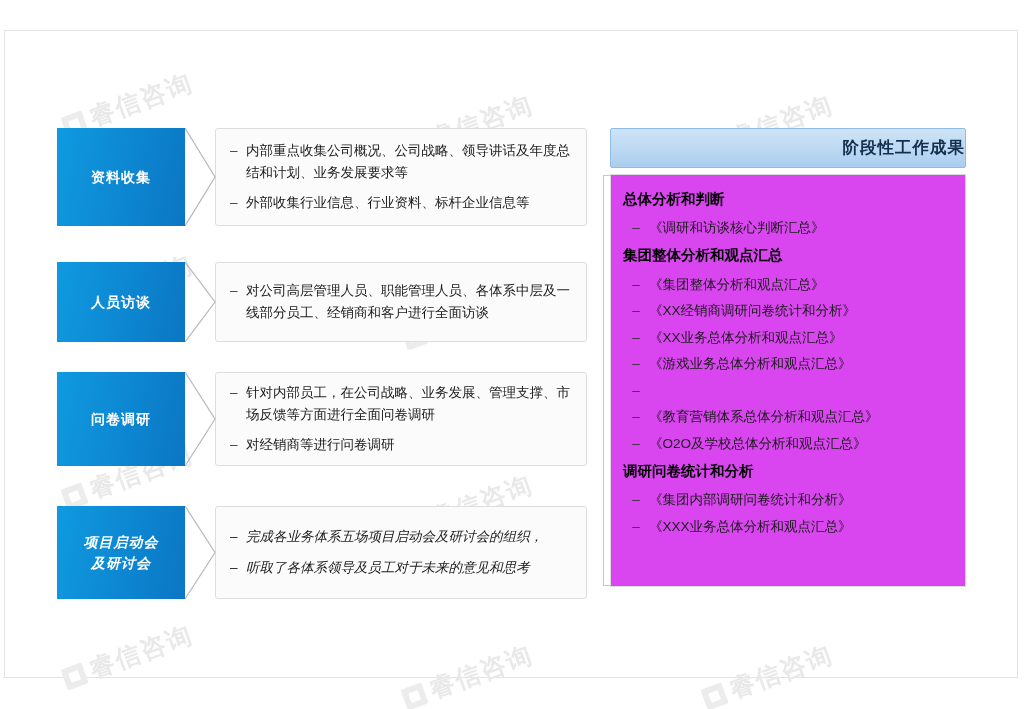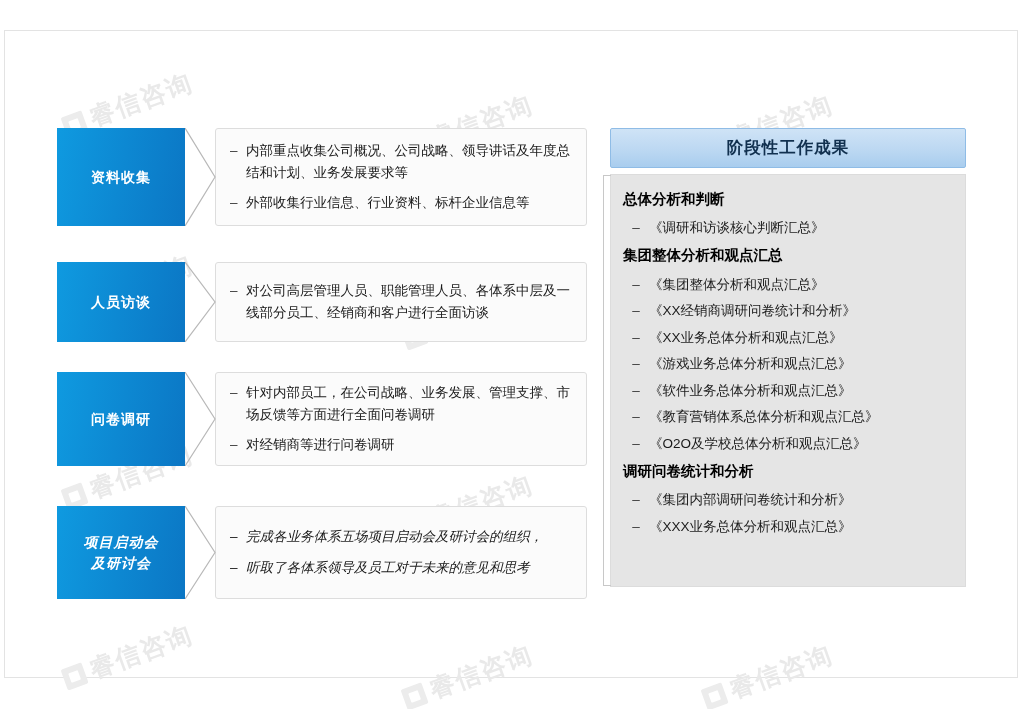--- a/index.html
+++ b/index.html
@@ -142,33 +142,33 @@
   .right-head {
     position: relative;
     width: 356px;
     height: 40px;
     box-sizing: border-box;
     background: linear-gradient(180deg, #cfe3f6 0%, #bcd8f2 55%, #a9cdee 100%);
     border: 1px solid #8fbce6;
     border-radius: 2px;
     display: flex;
     align-items: center;
-    justify-content: center;
+    justify-content: flex-end;
     font-size: 16.5px;
     font-weight: bold;
     color: #11304f;
     letter-spacing: 1px;
   }
   .right-body {
     position: relative;
     margin-top: 6px;
     width: 356px;
     height: 413px;
     box-sizing: border-box;
-    background: #e5e5e5;
+    background: #d946ef;
     border: 1px solid #dcdcdc;
     padding: 10px 10px 10px 12px;
   }
   .sec-title {
     font-size: 14.5px;
     font-weight: bold;
     color: #000000;
     margin: 4px 0 4px 0;
     line-height: 1.5;
   }
@@ -368,21 +368,20 @@
       <div class="r-item">
         <span class="dash">–</span>
         <span class="txt">《XX业务总体分析和观点汇总》</span>
       </div>
       <div class="r-item">
         <span class="dash">–</span>
         <span class="txt">《游戏业务总体分析和观点汇总》</span>
       </div>
       <div class="r-item">
         <span class="dash">–</span>
-        <span class="txt">《软件业务总体分析和观点汇总》</span>
       </div>
       <div class="r-item">
         <span class="dash">–</span>
         <span class="txt">《教育营销体系总体分析和观点汇总》</span>
       </div>
       <div class="r-item">
         <span class="dash">–</span>
         <span class="txt">《O2O及学校总体分析和观点汇总》</span>
       </div>
 

